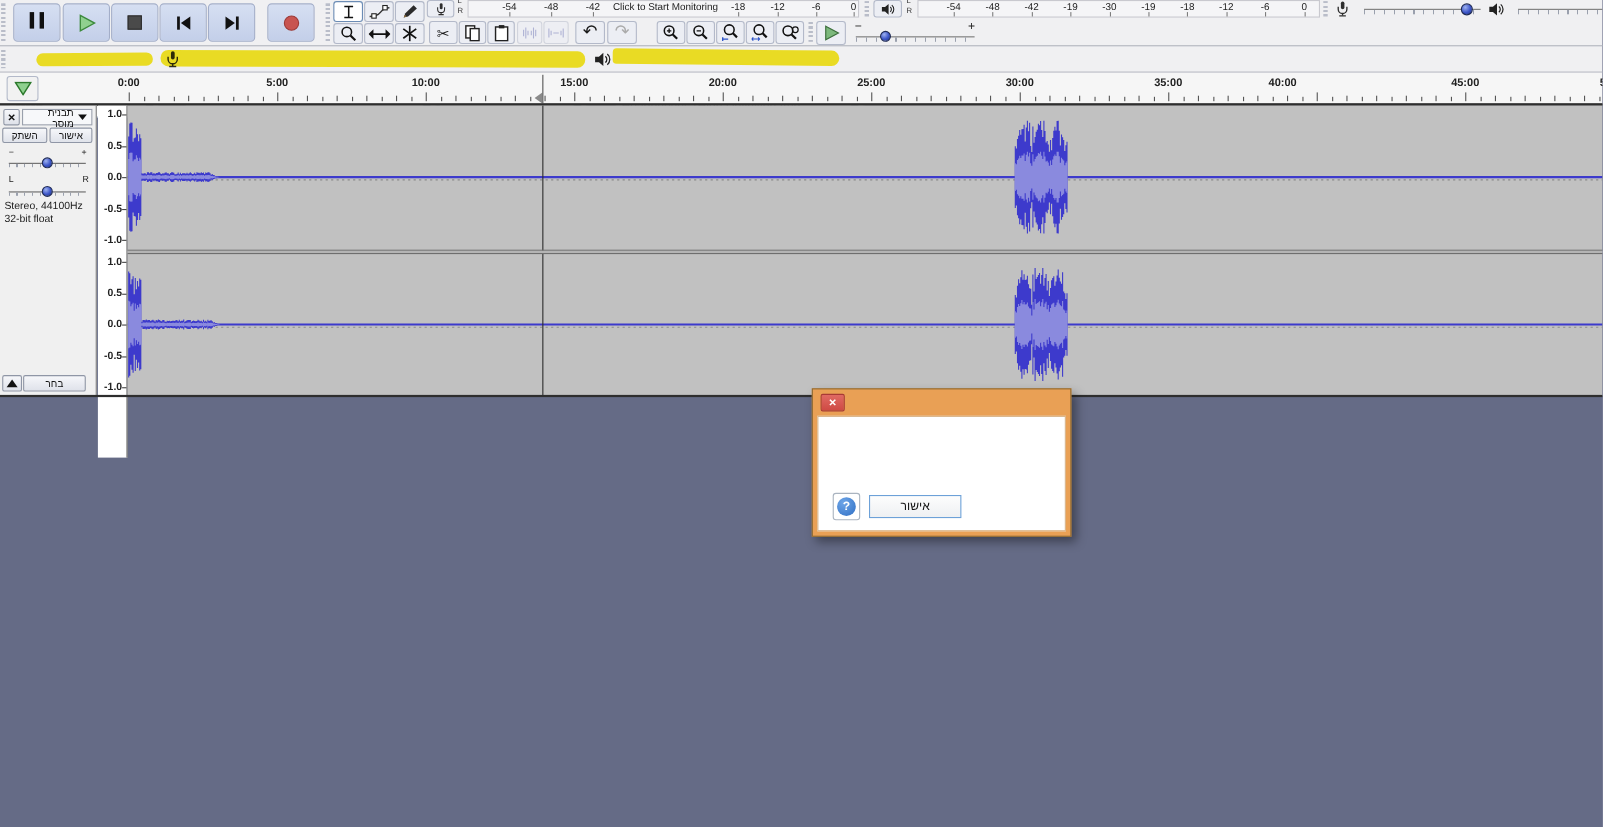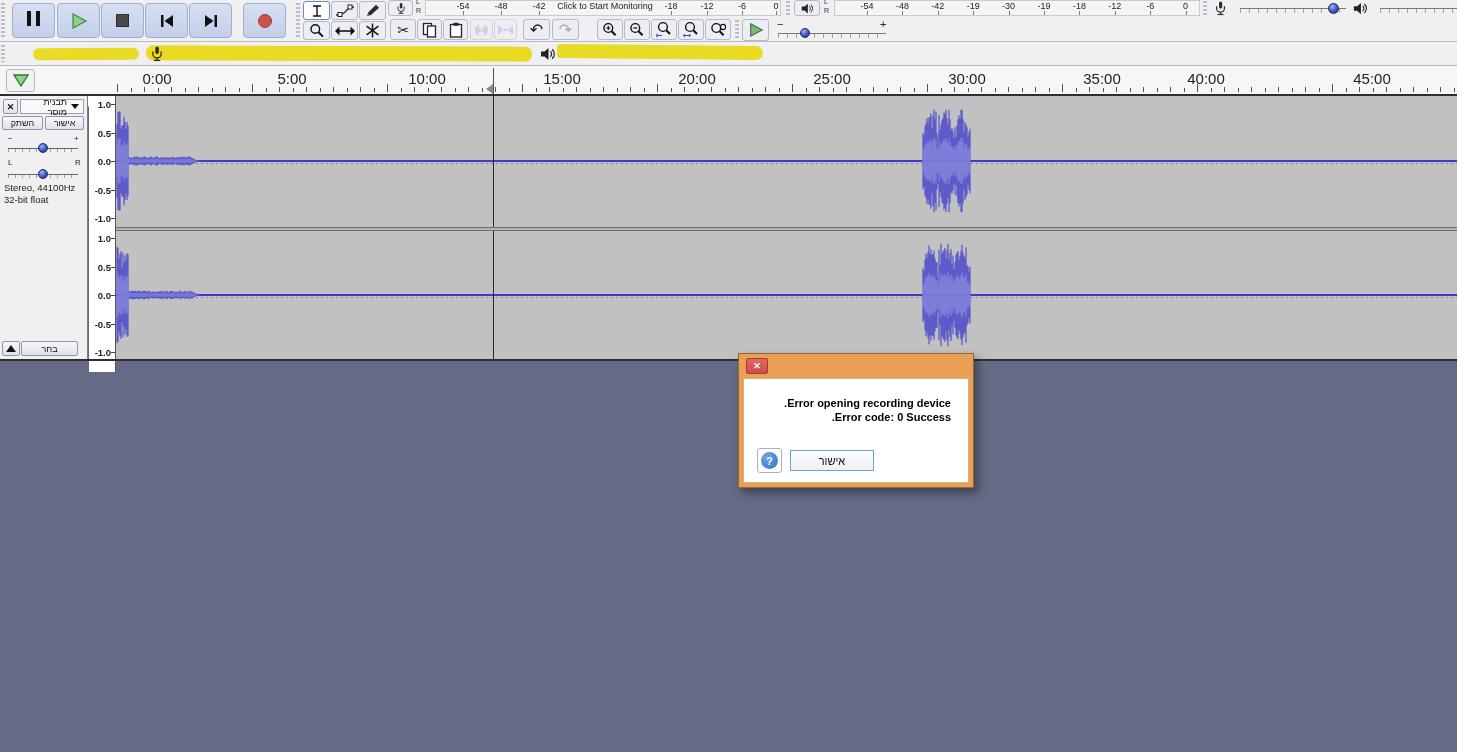--- a/index.html
+++ b/index.html
@@ -46,29 +46,29 @@
   .pm { position:absolute; font-size:11px; color:#222; }
 
   
   .combo { position:absolute; top:45px; height:20px; background:#fff; border:1px solid #8a9cb2;
            display:flex; align-items:center; padding:0 18px 0 5px; font-size:11px; color:#111; cursor:pointer; }
   .combo .arrow { position:absolute; right:4px; top:7px; width:0; height:0;
                   border-left:4px solid transparent; border-right:4px solid transparent; border-top:5px solid #4b5563; }
   .hl { position:absolute; background:#f7e600; opacity:.85; mix-blend-mode:multiply; border-radius:7px; pointer-events:none; z-index:6; }
 
   
-  .rlabel { position:absolute; top:4px; transform:translateX(-50%); font-size:15px; font-weight:normal; color:#222;margin-left:40px; }
+  .rlabel { position:absolute; top:4px; transform:translateX(-50%); font-size:10px; font-weight:bold; color:#222; }
   .rtick  { position:absolute; bottom:2px; width:1px; background:#555; }
   .cursor-tri { position:absolute; width:0; height:0; border-top:5px solid transparent; border-bottom:5px solid transparent;
                 border-right:7px solid #8a8a8a; }
 
   
   #track-panel { position:absolute; left:0; top:96px; width:88px; height:264px; background:#f0f0f0;
                  border-right:1px solid #7e7e7e; font-size:9px; }
-  #vruler { position:absolute; left:89px; top:96px; width:27px; height:276px; background:#ffffff; border-right:1px solid #555; }
+  #vruler { position:absolute; left:89px; top:96px; width:27px; height:320px; background:#ffffff; border-right:1px solid #555; }
   .vlabel { position:absolute; right:4px; transform:translateY(-50%); font-size:9.5px; font-weight:bold; color:#222; }
   .vtick  { position:absolute; right:0; height:1px; width:4px; background:#444; }
   #wave-area { position:absolute; left:116px; top:96px; width:1341px; height:264px; background:#c1c1c1; cursor:text; }
   .hdark { position:absolute; left:0; width:1457px; background:#2e2e2e; }
 
   .panel-btn { position:absolute; display:flex; align-items:center; justify-content:center;
                background:linear-gradient(#f6f7fa,#dfe2ea); border:1px solid #8f96a6; border-radius:2px;
                font-size:9px; color:#111; cursor:pointer; }
   .ps-line { position:absolute; height:1px; background:#666; }
   .ps-ticks{ position:absolute; height:3px; background:repeating-linear-gradient(90deg,#9aa0ad 0 1px,transparent 1px 7px); }
@@ -583,24 +583,20 @@
     <div class="abs" style="left:0;top:134px;width:1341px;height:1px;background:#6e6e6e;"></div>
   </div>
 
   <div class="hdark" style="top:359px;height:2px;"></div>
 
   <div id="error-dialog">
     <div id="dlg-close">
       <span>✕</span>
     </div>
     <div id="dlg-body">
-      <div id="dlg-text">
-        <div>Error opening recording device.</div>
-        <div>Error code: 0 Success.</div>
-      </div>
       <div id="dlg-help">
           <b>?</b>
         </div>
       <div id="dlg-ok">
         <span>אישור</span>
       </div>
     </div>
   </div>
 
 </div>

